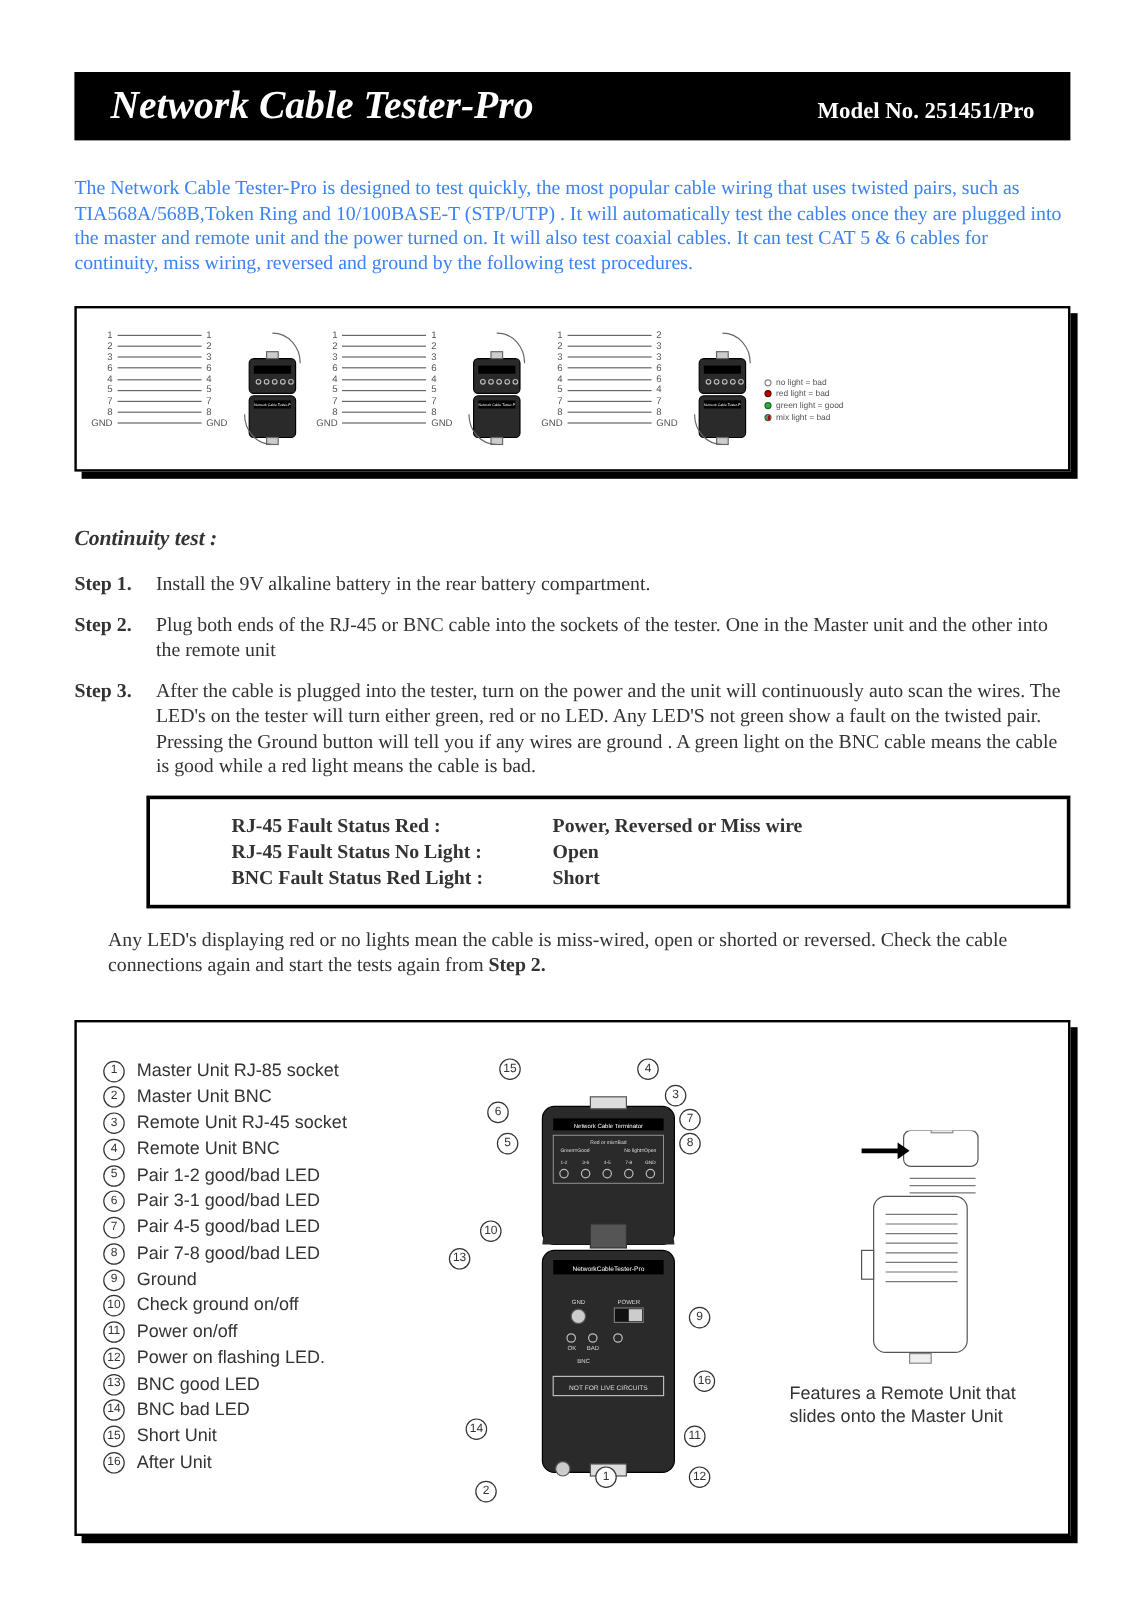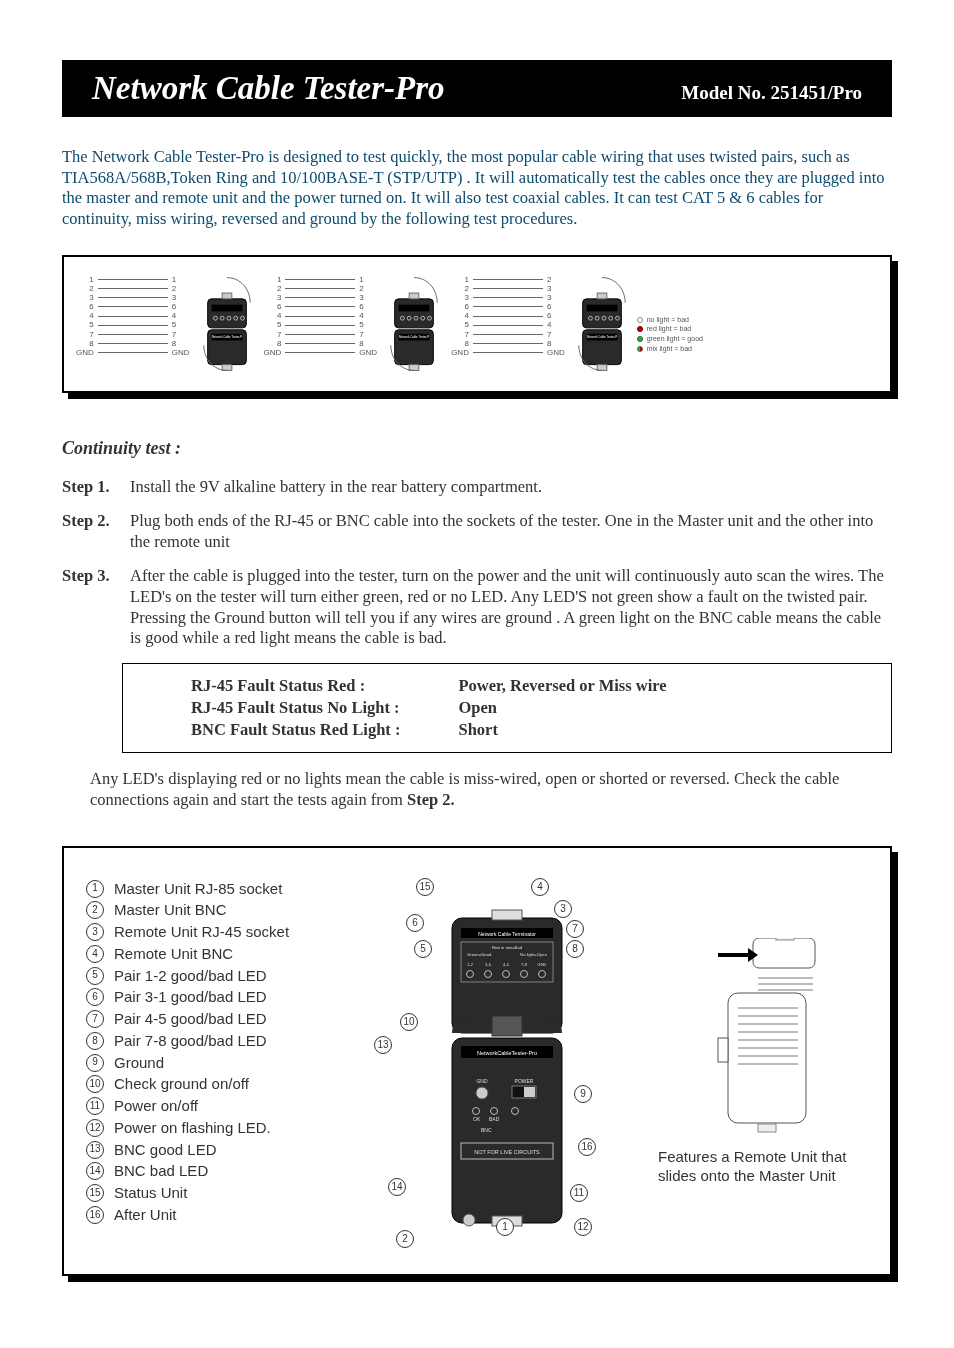--- a/index.html
+++ b/index.html
@@ -33,21 +33,21 @@
   }
   .header-model {
     font-weight: bold;
     font-size: 19px;
     font-family: Liberation Serif, serif;
   }
   .intro {
     margin-top: 30px;
     font-size: 16.5px;
     line-height: 1.25;
-    color: #0c4a6e;
+    color: #3b82f6;
   }
   
   .panel-wrap { position:relative; margin-top:25px; }
   .panel-shadow {
     position:absolute; top:6px; left:6px; right:-6px; bottom:-6px;
     background:#000;
   }
   .panel {
     position:relative;
     background:#fff;
@@ -90,21 +90,21 @@
 
   
   .section-h {
     font-style: italic; font-weight: bold; font-size:18px;
     margin-top:45px; margin-bottom:18px;
   }
   .step { font-size:16.5px; margin-bottom:14px; line-height:1.25; display:flex; }
   .step-label { font-weight:bold; white-space:nowrap; margin-right:8px; min-width:60px;}
   .step-body { flex:1; }
   .fault-box {
-    border:1px solid #000000;
+    border:3px solid #000000;
     margin:12px 0 12px 60px;
     padding:10px 120px 10px 60px;
     font-weight:bold;
     font-size:16.5px;
   }
   .fault-box table td { padding:0 6px; }
   .post-fault {
     margin-left:28px; font-size:16.5px; line-height:1.25;
   }
 
@@ -481,21 +481,21 @@
           <div class="row">
        <span class="num-circ">13</span>
        <span>BNC good LED</span>
      </div>
           <div class="row">
        <span class="num-circ">14</span>
        <span>BNC bad LED</span>
      </div>
           <div class="row">
        <span class="num-circ">15</span>
-       <span>Status Unit</span>
+       <span>Short Unit</span>
      </div>
           <div class="row">
        <span class="num-circ">16</span>
        <span>After Unit</span>
      </div>
         </div>
 
       <div class="center-diagram" style="position:relative;">
 
         <svg width="220" height="360" viewBox="0 0 220 360">

